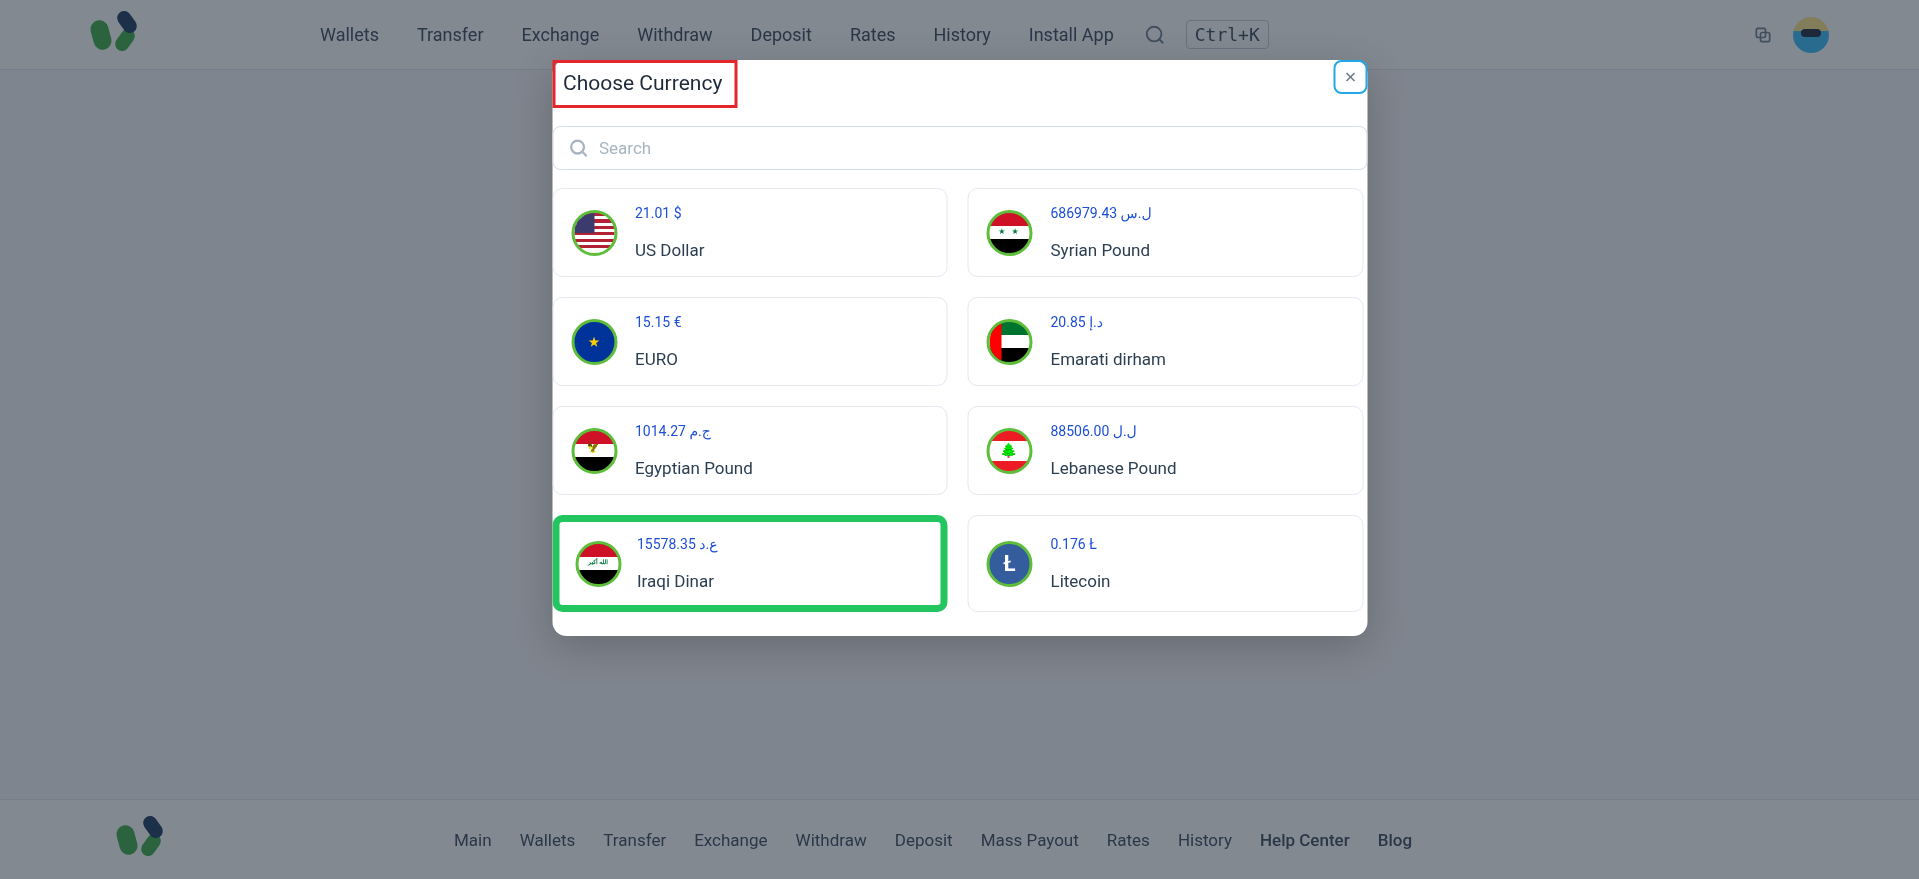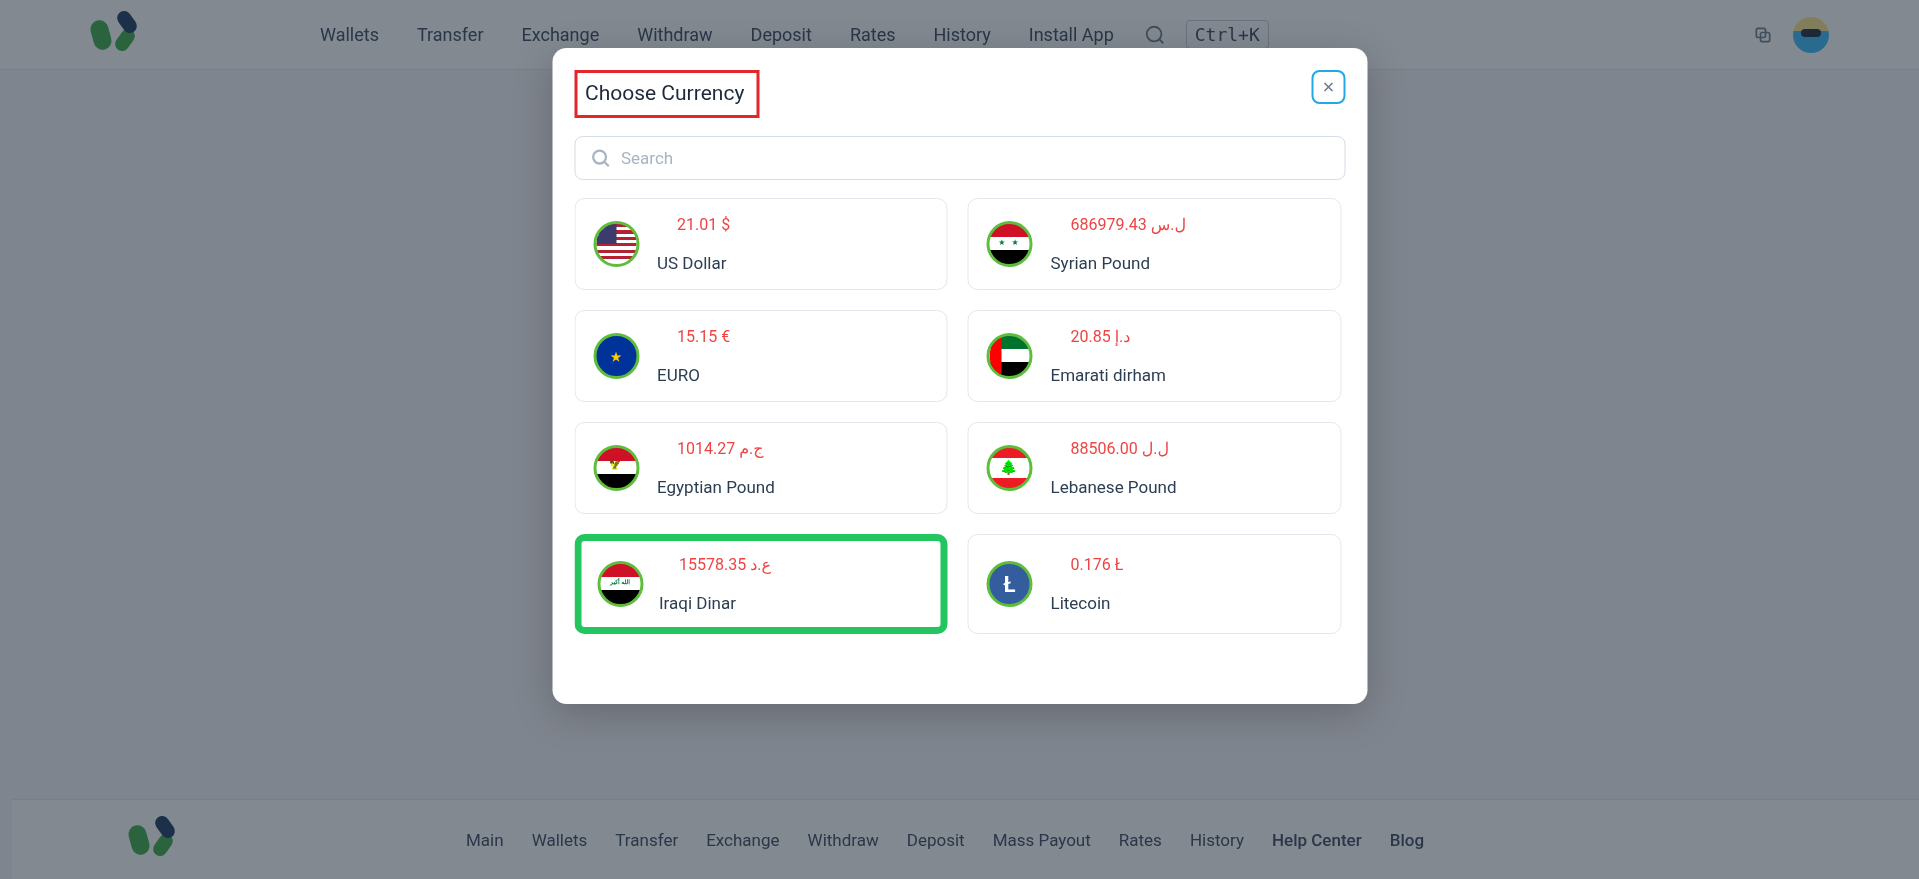--- a/index.html
+++ b/index.html
@@ -12,49 +12,49 @@
 .nav-item { color: #3a4a5e; font-size: 18px; cursor: pointer; }
 .search-area { display: flex; align-items: center; gap: 20px; margin-left: 30px; }
 .search-icon { width: 22px; height: 22px; color: #6b7c8f; }
 .kbd { border: 1px solid #c5ced8; border-radius: 4px; padding: 3px 8px; font-size: 18px; font-family: monospace; color: #3a4a5e; }
 .header-right { margin-left: auto; display: flex; align-items: center; gap: 20px; }
 .copy-icon { width: 20px; height: 20px; color: #6b7c8f; }
 .avatar { width: 36px; height: 36px; border-radius: 50%; background: linear-gradient(#fde68a 40%, #38bdf8 40%); position: relative; overflow: hidden; }
 .avatar::after { content:''; position: absolute; width: 20px; height: 8px; background: #1e293b; top: 12px; left: 8px; border-radius: 4px; }
 
 
-.footer { position: absolute; bottom: 0; left: 12px; right: 0; height: 80px; background: #fff; display: flex; align-items: center; padding: 0 116px; gap: 28px; border-top: 1px solid #e3e8ee; }
+.footer { position: absolute; bottom: 0; left: 0; right: 0; height: 80px; background: #fff; display: flex; align-items: center; padding: 0 116px; gap: 28px; border-top: 1px solid #e3e8ee; }
 .footer-logo { width: 50px; height: 50px; position: relative; margin-right: 260px; }
 .footer-item { color: #3a4a5e; font-size: 17px; cursor: pointer; white-space: nowrap; }
 .footer-item.bold { font-weight: 500; }
 
 
 .overlay { position: absolute; inset: 0; background: rgba(30,40,55,0.55); z-index: 10; }
 
 
-.modal { position: absolute; top: 48px; left: 50%; transform: translateX(-50%); width: 815px; height: 656px; background: #fff; border-radius: 14px; z-index: 20; padding: 22px; display: flex; flex-direction: column; box-shadow: 0 10px 40px rgba(0,0,0,0.2); }
+.modal { position: absolute; top: 60px; left: 50%; transform: translateX(-50%); width: 815px; height: 576px; background: #fff; border-radius: 14px; z-index: 20; display: flex; flex-direction: column; box-shadow: 0 10px 40px rgba(0,0,0,0.2); }
 .modal-header { display: flex; justify-content: space-between; align-items: flex-start; margin-bottom: 18px; }
 .modal-title { font-size: 21px; color: #1e2a3a; border: 3px solid #e2262c; padding: 8px 12px 10px 8px; display: inline-block; }
 .close-btn { width: 34px; height: 34px; border: 2px solid #22a8e6; border-radius: 8px; display: flex; align-items: center; justify-content: center; cursor: pointer; color: #6b7c8f; }
 .close-btn svg { width: 16px; height: 16px; }
 
 .search-box { display: flex; align-items: center; border: 1px solid #d4dce5; border-radius: 8px; padding: 10px 14px; margin-bottom: 18px; }
 .search-box svg { width: 22px; height: 22px; color: #a8b4c2; margin-right: 10px; }
 .search-input { border: none; outline: none; font-size: 17px; color: #ec4899; flex: 1; }
 .search-input::placeholder { color: #a8b4c2; }
 
 .currency-scroll { flex: 1; overflow-y: auto; padding-right: 4px; }
 .currency-scroll::-webkit-scrollbar { width: 6px; }
 .currency-scroll::-webkit-scrollbar-thumb { background: #c5ced8; border-radius: 3px; }
 .currency-grid { display: grid; grid-template-columns: 1fr 1fr; gap: 20px; }
 .currency-card { border: 1px solid #e3e8ee; border-radius: 10px; padding: 16px 18px; display: flex; align-items: center; gap: 18px; cursor: pointer; position: relative; }
 .currency-card.highlighted { border: 7px solid #22c55e; padding: 14px 16px; gap: 16px; }
 .currency-icon { width: 46px; height: 46px; border-radius: 50%; border: 3px solid #5fbd3c; flex-shrink: 0; position: relative; overflow: hidden; }
 .currency-info { display: flex; flex-direction: column; }
-.currency-amount { color: #ef4444; font-size: 16px; margin-left: 20px; }
+.currency-amount { color: #1d4ed8; font-size: 14px; }
 .currency-name { color: #2c3e52; font-size: 17px; margin-top: 19px; }
 
 
 .flag-us { background: linear-gradient(to bottom, #b22234 0%, #b22234 8%, #fff 8%, #fff 16%, #b22234 16%, #b22234 24%, #fff 24%, #fff 32%, #b22234 32%, #b22234 40%, #fff 40%, #fff 48%, #b22234 48%, #b22234 56%, #fff 56%, #fff 64%, #b22234 64%, #b22234 72%, #fff 72%, #fff 80%, #b22234 80%, #b22234 88%, #fff 88%, #fff 100%); }
 .flag-us::before { content:''; position:absolute; top:0; left:0; width:50%; height:50%; background:#3c3b6e; }
 .flag-tether { background: #4db955; display: flex; align-items: center; justify-content: center; }
 .flag-tether::after { content:'₮'; color:#fff; font-size:24px; font-weight:bold; }
 .flag-syria { background: linear-gradient(to bottom, #ce1126 33%, #fff 33%, #fff 66%, #000 66%); }
 .flag-syria::after { content:'★ ★'; position:absolute; top:35%; width:100%; text-align:center; color:#007a3d; font-size:8px; letter-spacing: 2px; }
 .flag-euro { background: #003399; }

